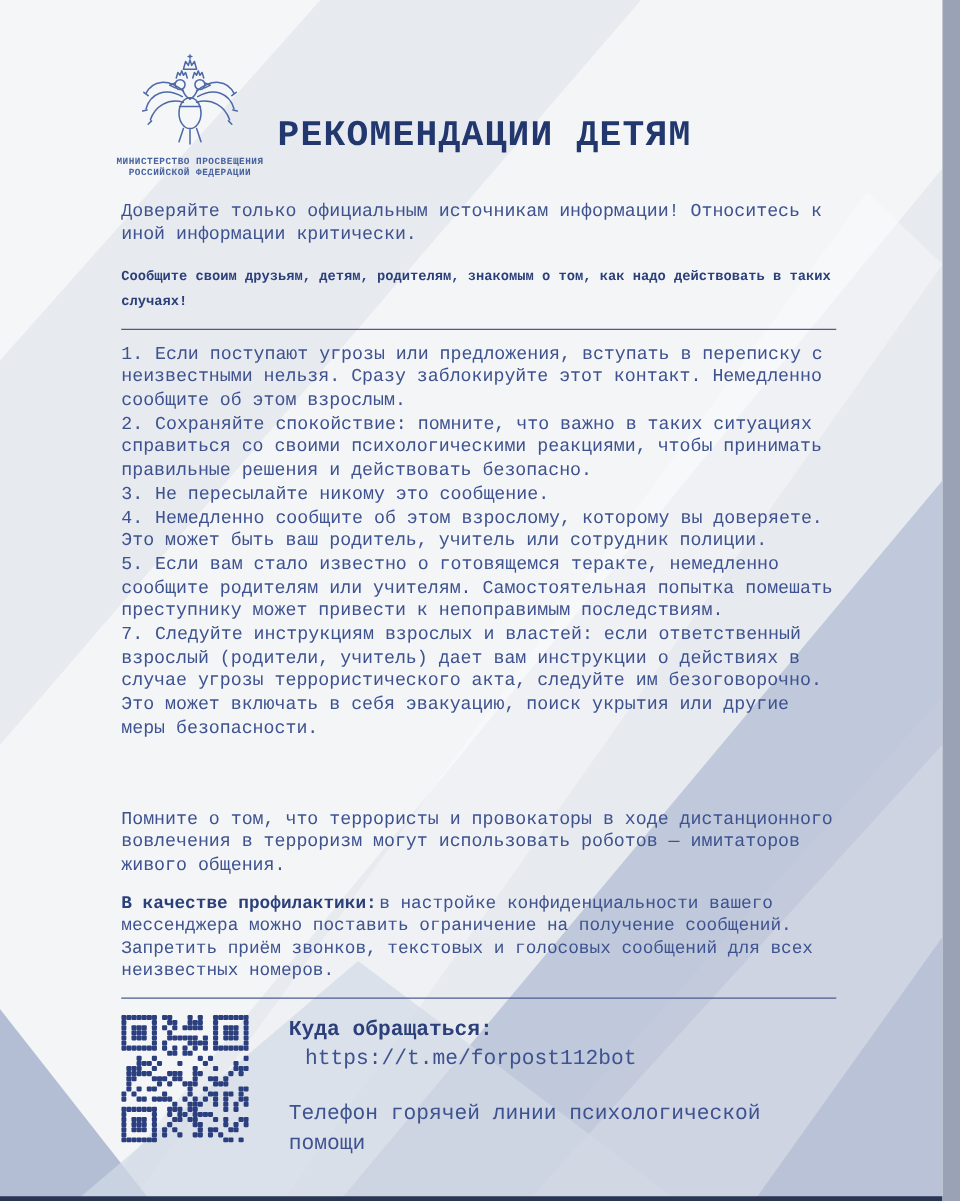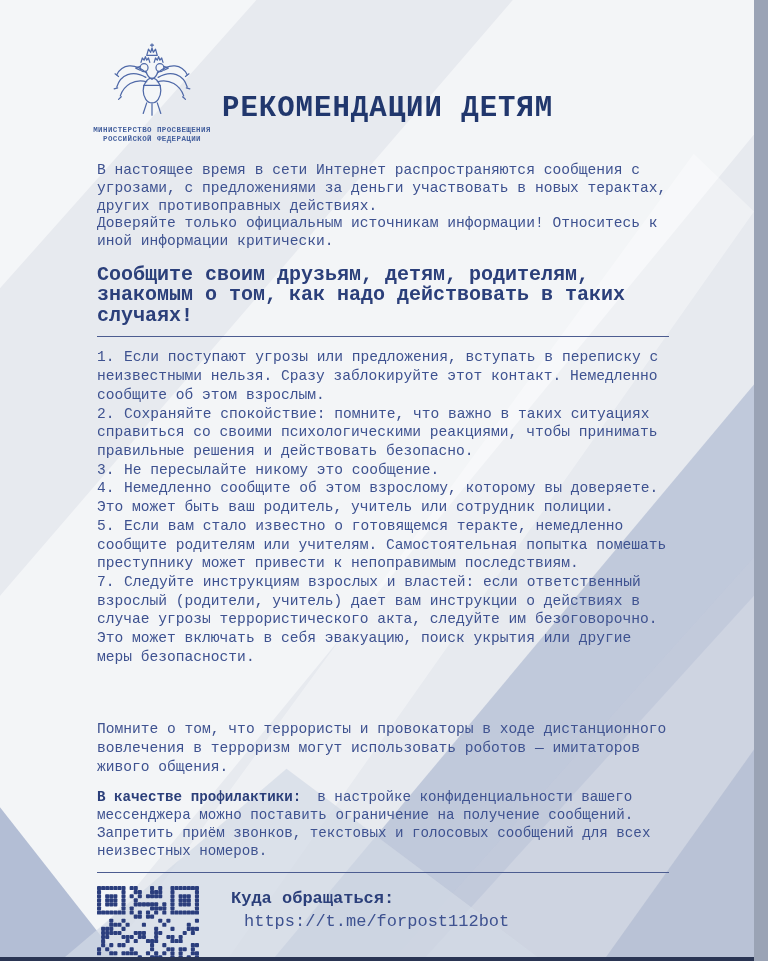--- a/index.html
+++ b/index.html
@@ -44,29 +44,29 @@
   .emblem-block{position:absolute;top:36px;left:88px;width:128px;text-align:center;}
   .emblem-block svg{display:block;margin:0 auto;}
   .ministry-name{margin-top:2px;font-size:7.5px;line-height:9px;
     letter-spacing:.4px;color:#47629f;font-weight:bold;}
   .page-title{position:absolute;top:92px;left:222px;margin:0;
     font-size:29px;font-weight:bold;letter-spacing:1px;
     color:var(--title-color);white-space:nowrap;text-align:right;}
   
   .body-col{position:absolute;top:162px;left:97px;width:572px;}
   .intro p{margin:0;font-size:14.6px;line-height:17.8px;}
-  .callout{margin:14px 0 0 0;font-size:20px;line-height:20.5px;
+  .callout{margin:14px 0 0 0;font-size:11px;line-height:20.5px;
     font-weight:bold;color:var(--bold-color);}
   .rule{margin-top:10px;border:none;border-top:1.6px solid var(--rule-color);height:0;}
   .rec-list{margin-top:11px;}
   .li{margin:0;font-size:14.6px;line-height:18.7px;}
   .num{display:inline-block;min-width:27px;}
   .note{margin:54px 0 0 0;font-size:14.6px;line-height:18.7px;}
   .prevention{margin:11px 0 0 0;font-size:14.2px;line-height:18.2px;}
-  .prevention b{color:var(--bold-color);margin-right:16px;}
+  .prevention b{color:var(--bold-color);margin-right:2px;}
   .rule2{margin-top:12px;}
   
   .contacts{margin-top:13px;display:flex;align-items:flex-start;}
   .qr-box{width:102px;height:102px;flex:0 0 auto;}
   .contact-text{margin-left:32px;padding-top:2px;}
   .c-head{font-size:17px;font-weight:bold;color:var(--bold-color);line-height:22px;}
   .c-link{display:block;font-size:17px;line-height:22px;margin-top:1px;
     color:var(--text-color);text-decoration:none;margin-left:13px;}
   .c-phone{margin-top:21px;font-size:17px;line-height:24px;color:var(--text-color);}
 </style>
@@ -113,21 +113,20 @@
         <div>МИНИСТЕРСТВО ПРОСВЕЩЕНИЯ</div>
         <div>РОССИЙСКОЙ ФЕДЕРАЦИИ</div>
       </div>
     </div>
     <h1 class="page-title">РЕКОМЕНДАЦИИ ДЕТЯМ</h1>
   </header>
 
   <main class="body-col">
 
     <section class="intro">
-      <p>В настоящее время в сети Интернет распространяются сообщения с угрозами, с предложениями за деньги участвовать в новых терактах, других противоправных действиях.</p>
       <p>Доверяйте только официальным источникам информации! Относитесь к иной информации критически.</p>
     </section>
 
     <h2 class="callout">Сообщите своим друзьям, детям, родителям, знакомым о том, как надо действовать в таких случаях!</h2>
     <hr class="rule">
 
     <section class="rec-list">
       <p class="li"><span class="num">1.</span><span>Если поступают угрозы или предложения, вступать в переписку с неизвестными нельзя. Сразу заблокируйте этот контакт. Немедленно сообщите об этом взрослым.</span></p>
       <p class="li"><span class="num">2.</span><span>Сохраняйте спокойствие: помните, что важно в таких ситуациях справиться со своими психологическими реакциями, чтобы принимать правильные решения и действовать безопасно.</span></p>
       <p class="li"><span class="num">3.</span><span>Не пересылайте никому это сообщение.</span></p>

